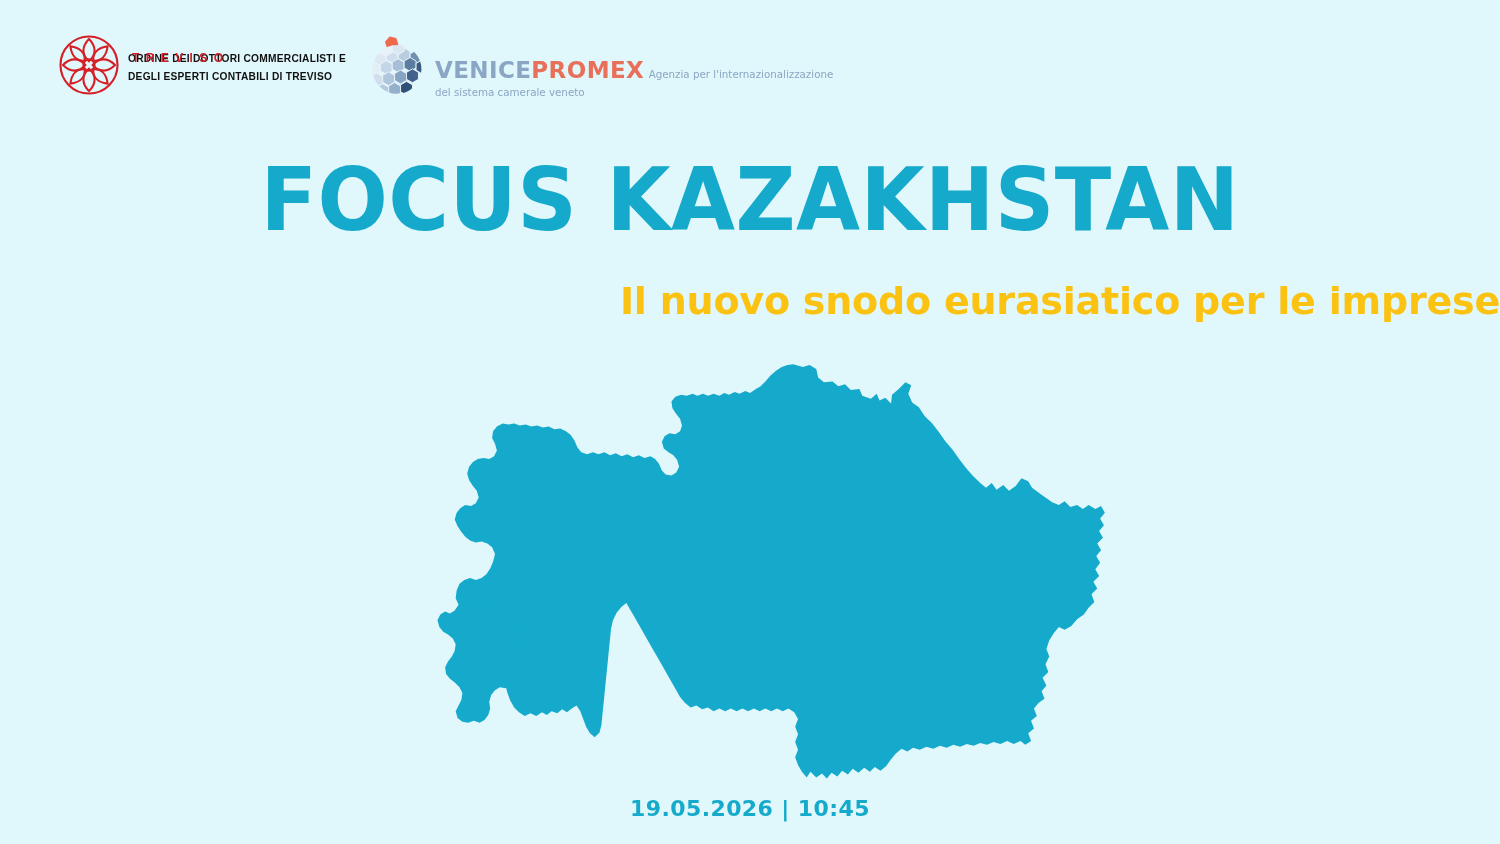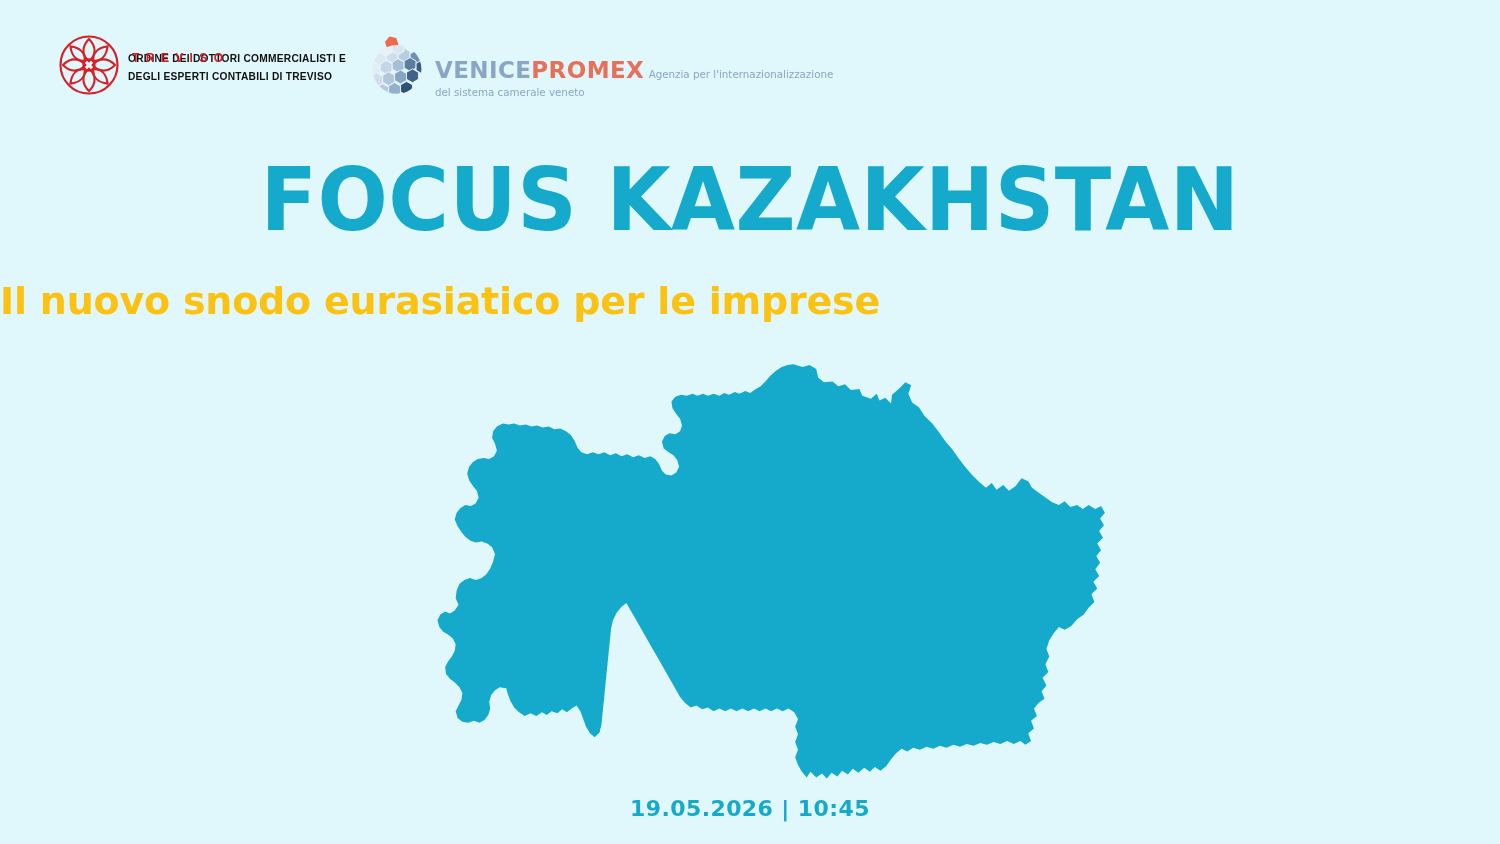--- a/index.html
+++ b/index.html
@@ -132,21 +132,21 @@
     line-height: 1.02;
     letter-spacing: 0.5px;
     color: #15aacb;
     transform: scaleX(0.94);
   }
   .subhead {
     position: absolute;
     top: 281px;
     left: 0;
     width: 100%;
-    text-align: left;
+    text-align: right;
     font-family: "DejaVu Sans", sans-serif;
     font-weight: 700;
     font-size: 38px;
     line-height: 1.1;
     letter-spacing: -0.2px;
     color: #fcc212;
   }
 
   
   .map-wrap {

